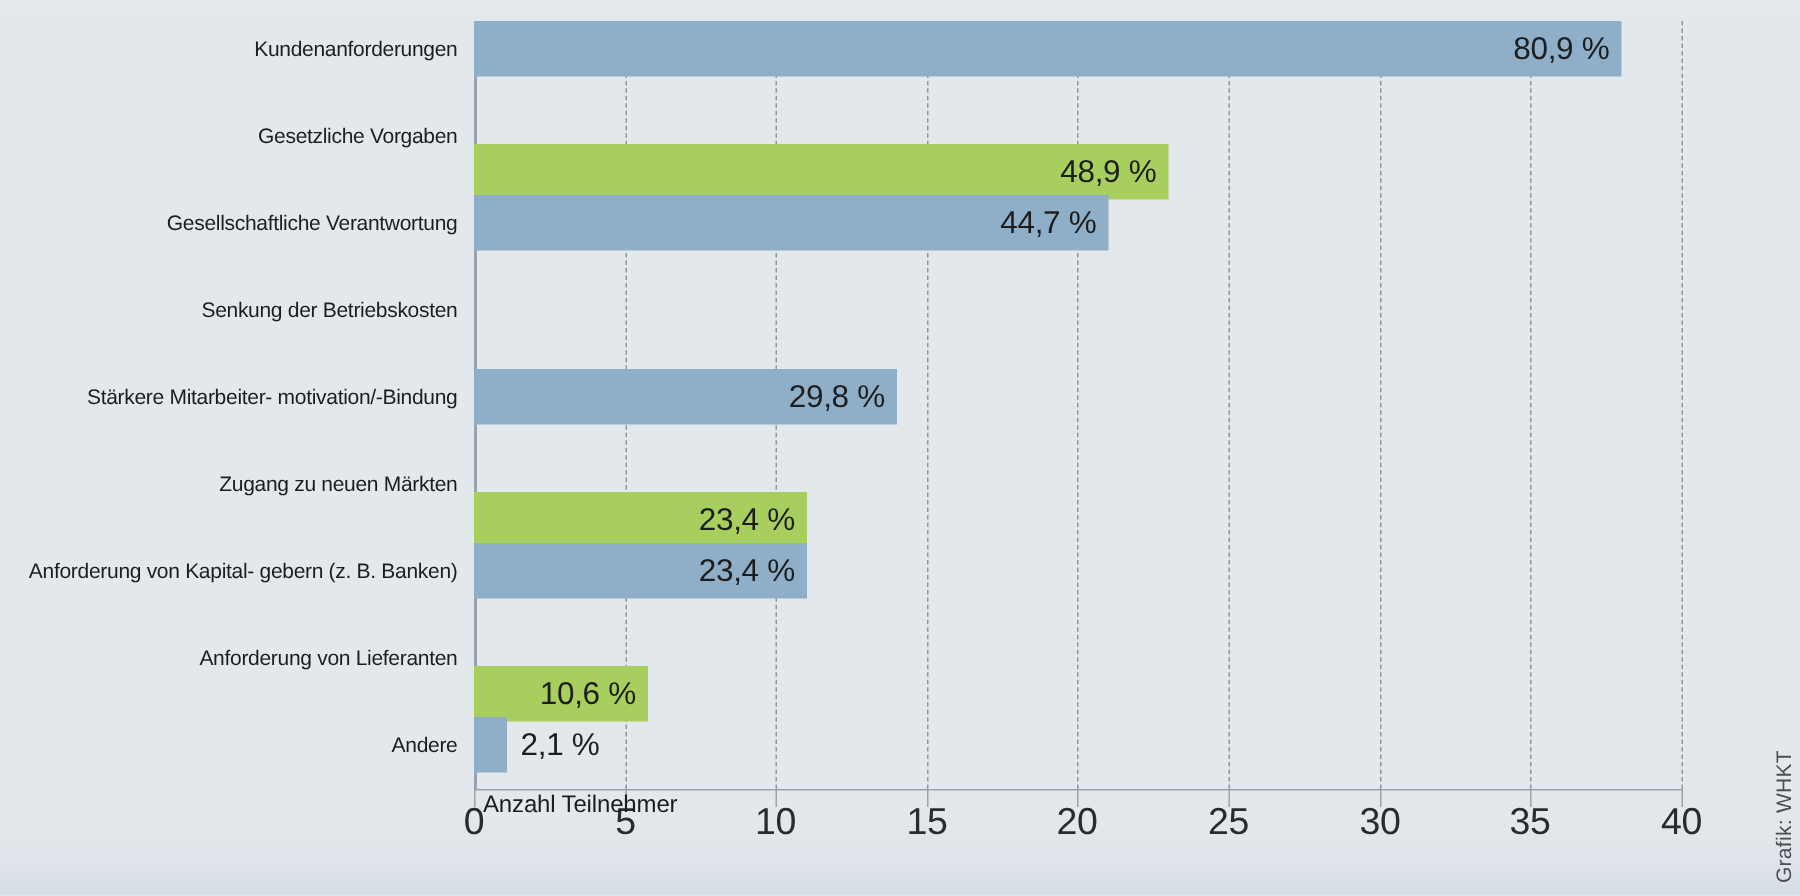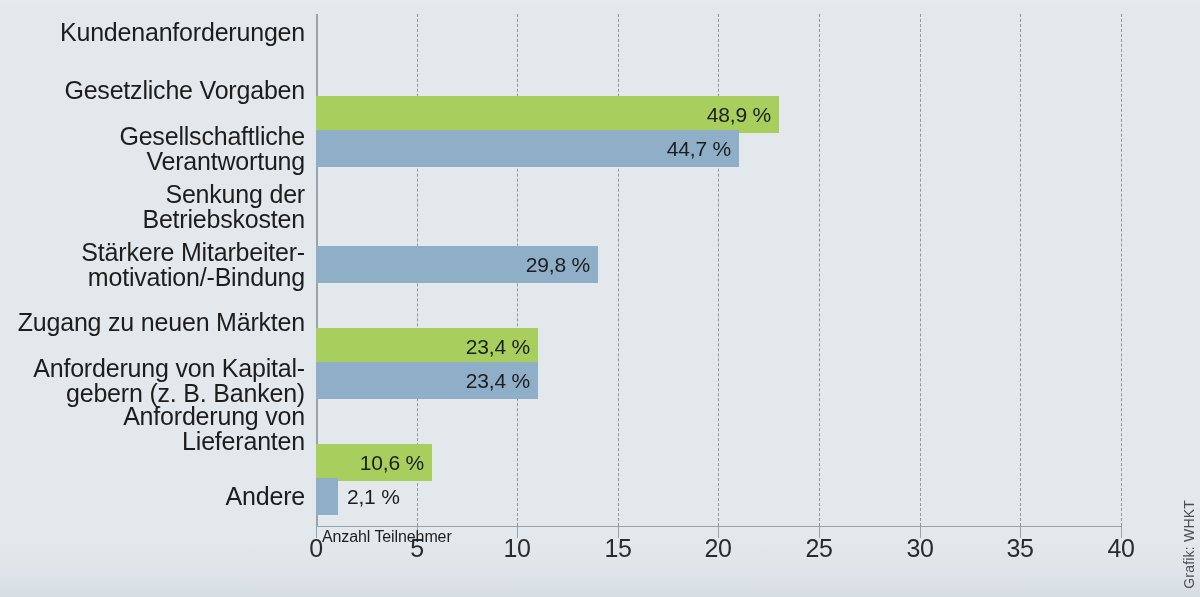--- a/index.html
+++ b/index.html
@@ -116,21 +116,21 @@
   }
   .cat-cell {
     position: absolute;
     right: 0;
     width: 305px;
     height: 37px;
     display: flex;
     align-items: center;
     justify-content: flex-end;
     text-align: right;
-    font-size: 25px;
+    font-size: 14px;
     color: #1d1d1d;
     line-height: 25px;
     letter-spacing: -0.2px;
   }
 
   
   #axis-title {
     position: absolute;
     left: 322px;
     top: 528px;
@@ -161,40 +161,45 @@
   <div id="category-axis">
     <div class="cat-cell" style="top:0px">Kundenanforderungen</div>
     <div class="cat-cell" style="top:58px">Gesetzliche Vorgaben</div>
     <div class="cat-cell" style="top:116px">Gesellschaftliche Verantwortung</div>
     <div class="cat-cell" style="top:174px">Senkung der Betriebskosten</div>
     <div class="cat-cell" style="top:232px">Stärkere Mitarbeiter-
 motivation/-Bindung</div>
     <div class="cat-cell" style="top:290px">Zugang zu neuen Märkten</div>
     <div class="cat-cell" style="top:348px">Anforderung von Kapital-
 gebern (z. B. Banken)</div>
-    <div class="cat-cell" style="top:396px">Anforderung von Lieferanten</div>
+    <div class="cat-cell" style="top:406px">Anforderung von Lieferanten</div>
     <div class="cat-cell" style="top:464px">Andere</div>
   </div>
 
   <div id="gridlines">
     <div class="gridline" style="left:417px;top:14px"></div>
     <div class="gridline" style="left:517px;top:14px"></div>
     <div class="gridline" style="left:618px;top:14px"></div>
     <div class="gridline" style="left:718px;top:14px"></div>
     <div class="gridline" style="left:819px;top:14px"></div>
     <div class="gridline" style="left:920px;top:14px"></div>
     <div class="gridline" style="left:1020px;top:14px"></div>
     <div class="gridline" style="left:1121px;top:14px"></div>
   </div>
 
   <div id="y-axis"></div>
   <div id="x-axis"></div>
 
   <div id="plot-area">
 
+    <div class="row" style="top:0px;width:100%">
+      <div class="bar blue" style="width:765px">
+        <span class="value-label inside">80,9 %</span>
+      </div>
+    </div>
 
     <div class="row" style="top:58px;width:100%">
       <div class="bar green" style="width:463px">
         <span class="value-label inside">48,9 %</span>
       </div>
     </div>
 
     <div class="row" style="top:116px;width:100%">
       <div class="bar blue" style="width:423px">
         <span class="value-label inside">44,7 %</span>

